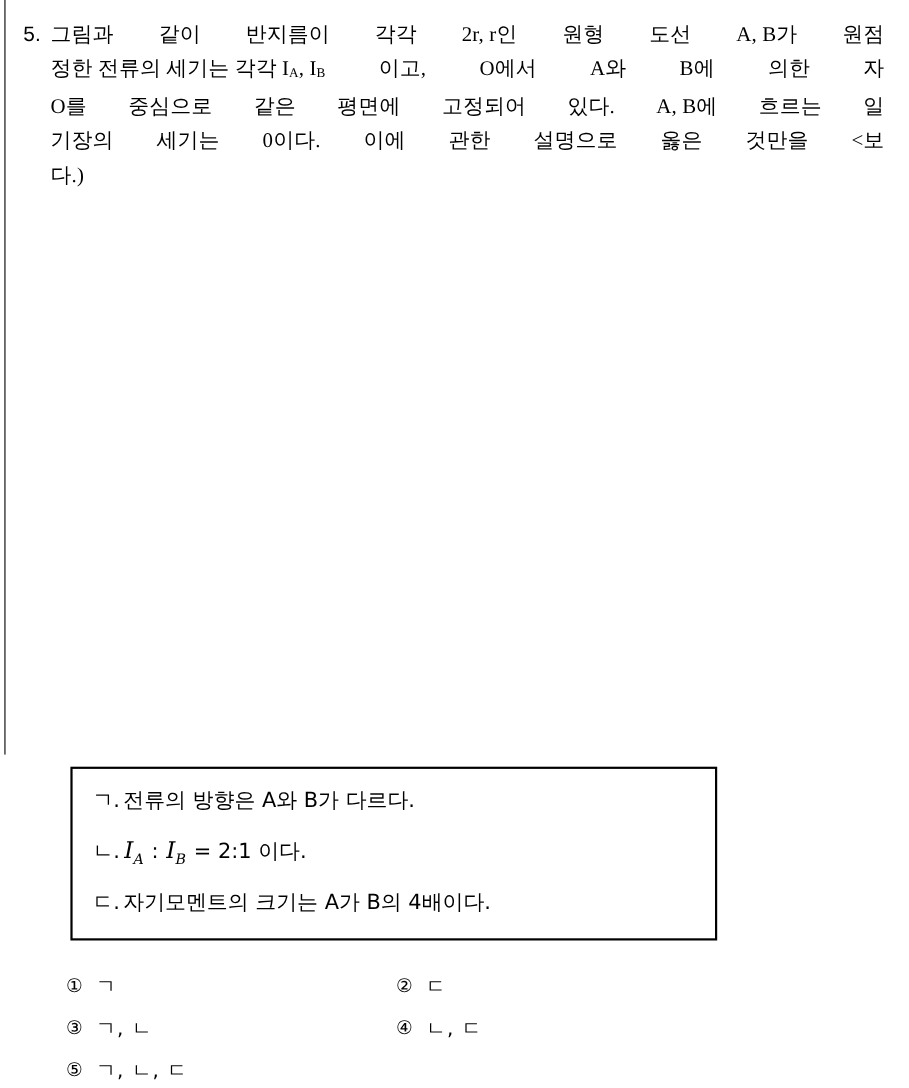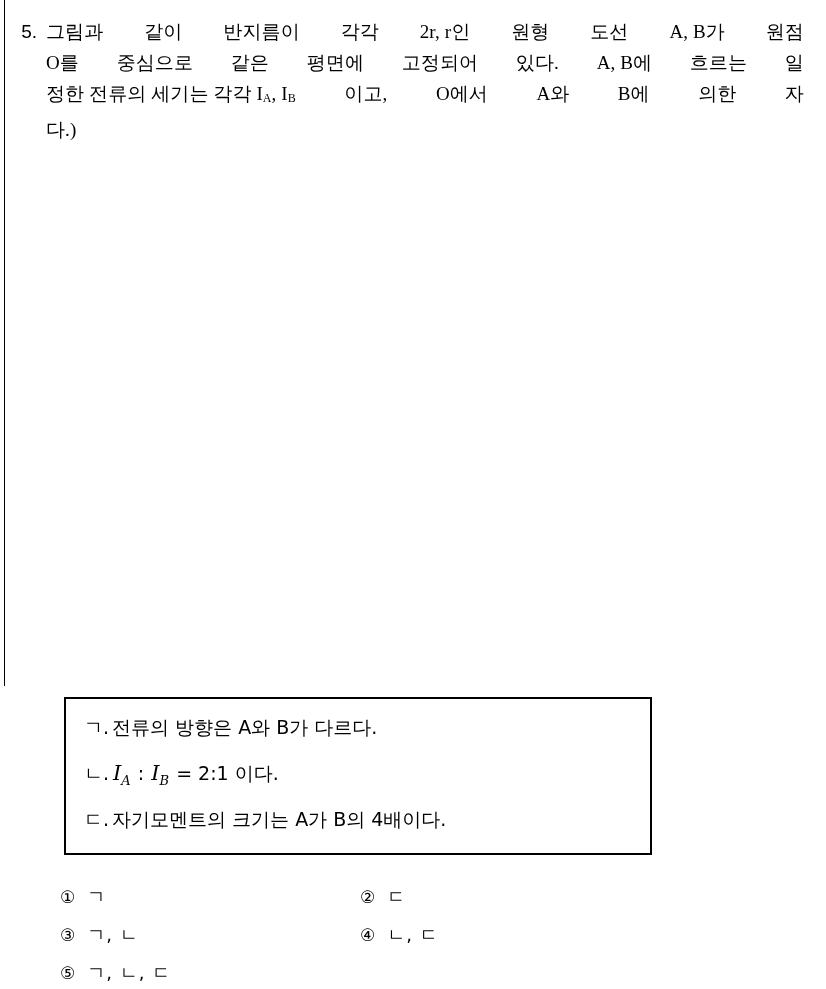--- a/index.html
+++ b/index.html
@@ -147,41 +147,52 @@
         <span>반지름이</span>
         <span>각각</span>
         <span>2r, r인</span>
         <span>원형</span>
         <span>도선</span>
         <span>A, B가</span>
         <span>원점</span>
       </div>
 
       <div class="q-line justify">
+        <span><span>정한 전류의 세기는 각각 I</span><sub class="sm">A</sub><span>, I</span><sub class="sm">B</sub></span>
+        <span>이고,</span>
+        <span>O에서</span>
+        <span>A와</span>
+        <span>B에</span>
+        <span>의한</span>
+        <span>자</span>
+      </div>
+
+      <div class="q-line justify">
         <span>O를</span>
         <span>중심으로</span>
         <span>같은</span>
         <span>평면에</span>
         <span>고정되어</span>
         <span>있다.</span>
         <span>A, B에</span>
         <span>흐르는</span>
         <span>일</span>
       </div>
 
       <div class="q-line justify">
-        <span><span>정한 전류의 세기는 각각 I</span><sub class="sm">A</sub><span>, I</span><sub class="sm">B</sub></span>
-        <span>이고,</span>
-        <span>O에서</span>
-        <span>A와</span>
-        <span>B에</span>
-        <span>의한</span>
-        <span>자</span>
-      </div>
-
+        <span>기장의</span>
+        <span>세기는</span>
+        <span>0이다.</span>
+        <span>이에</span>
+        <span>관한</span>
+        <span>설명으로</span>
+        <span>옳은</span>
+        <span>것만을</span>
+        <span>&lt;보</span>
+      </div>
 
 
       <div class="q-line">다.)</div>
     </div>
   </div>
 </div>
 
 <div id="bogi-box">
   <div class="bogi-item" id="bogi-1">
     <span class="mark">ㄱ.</span>

